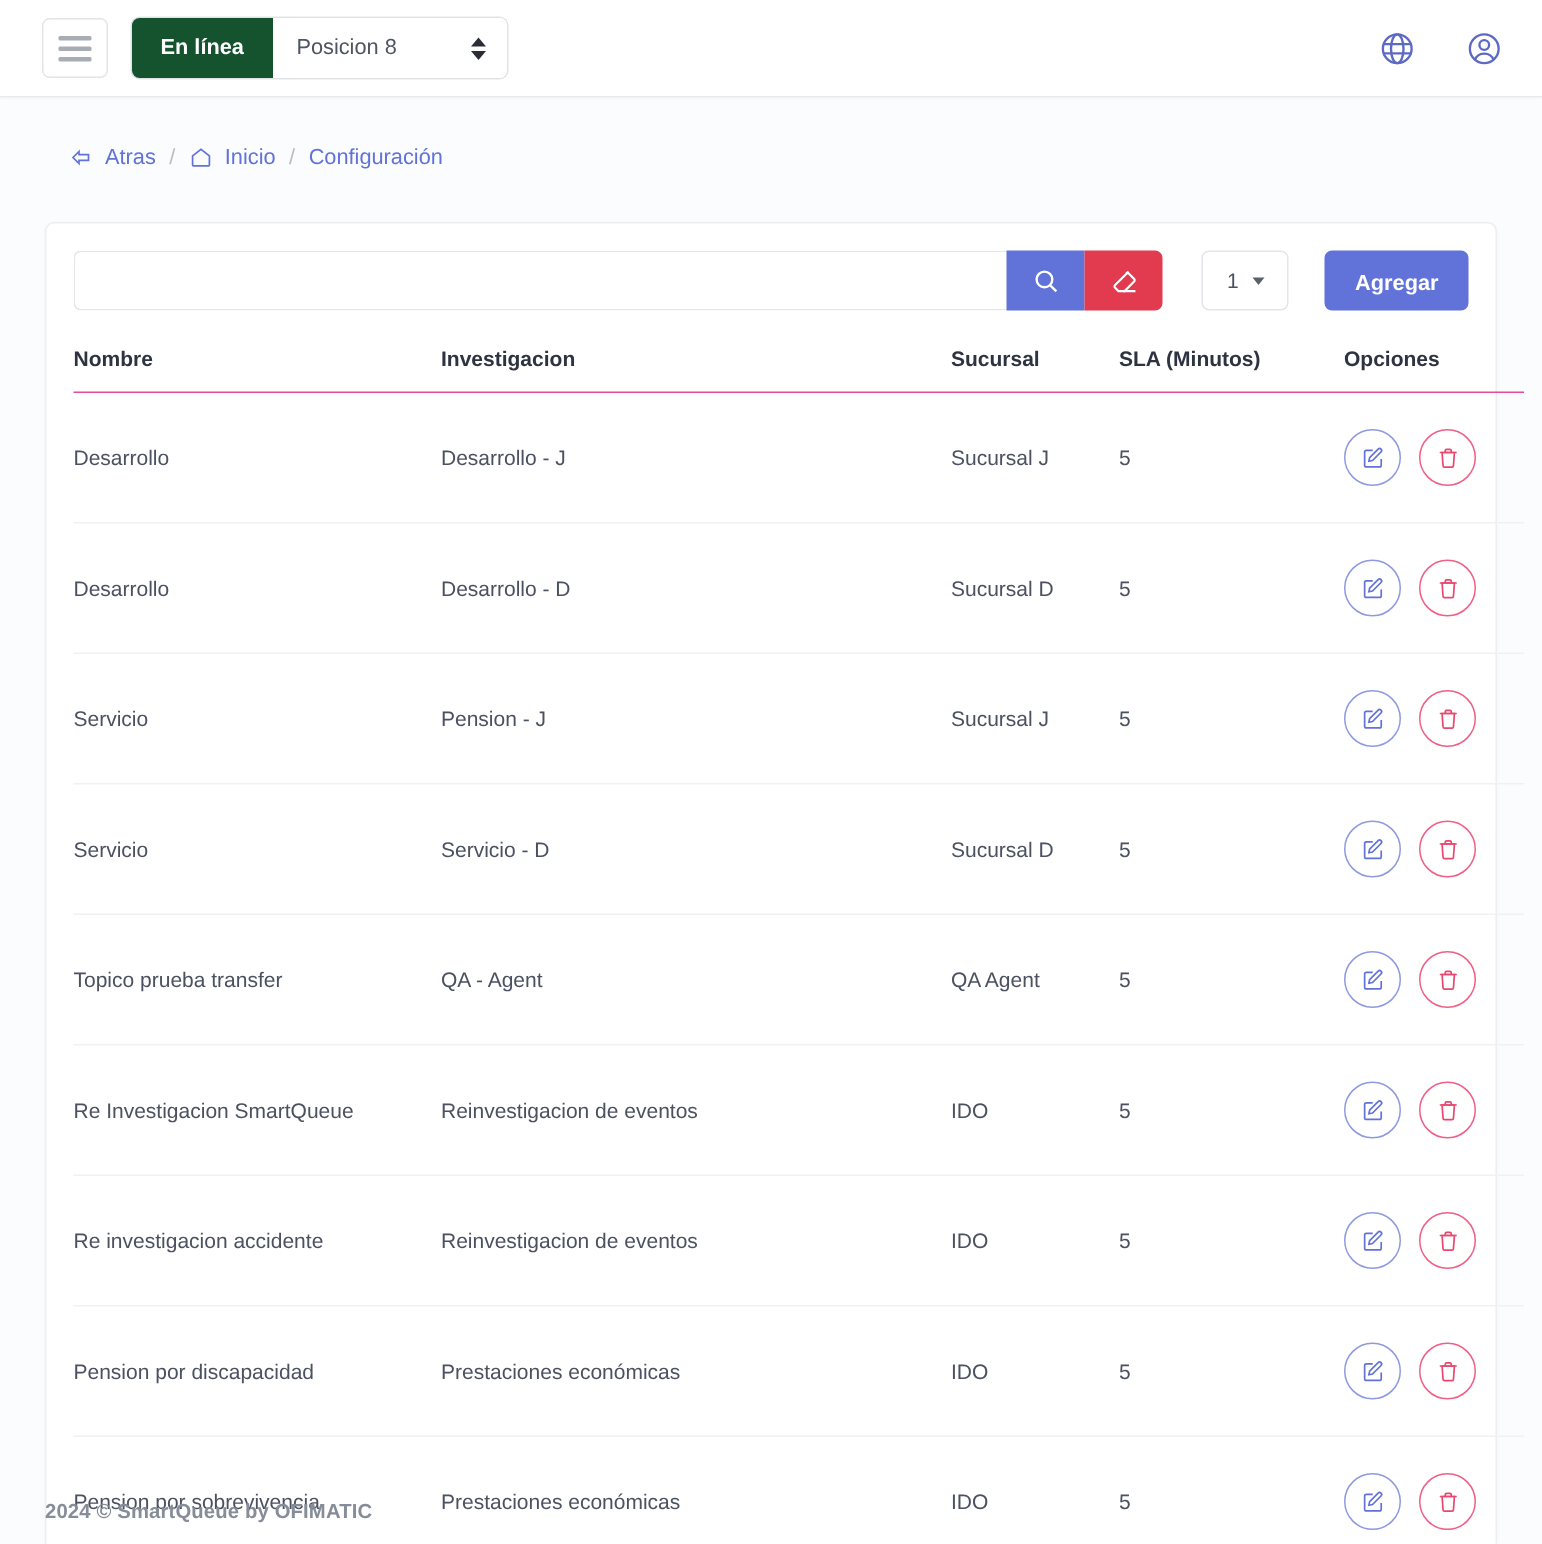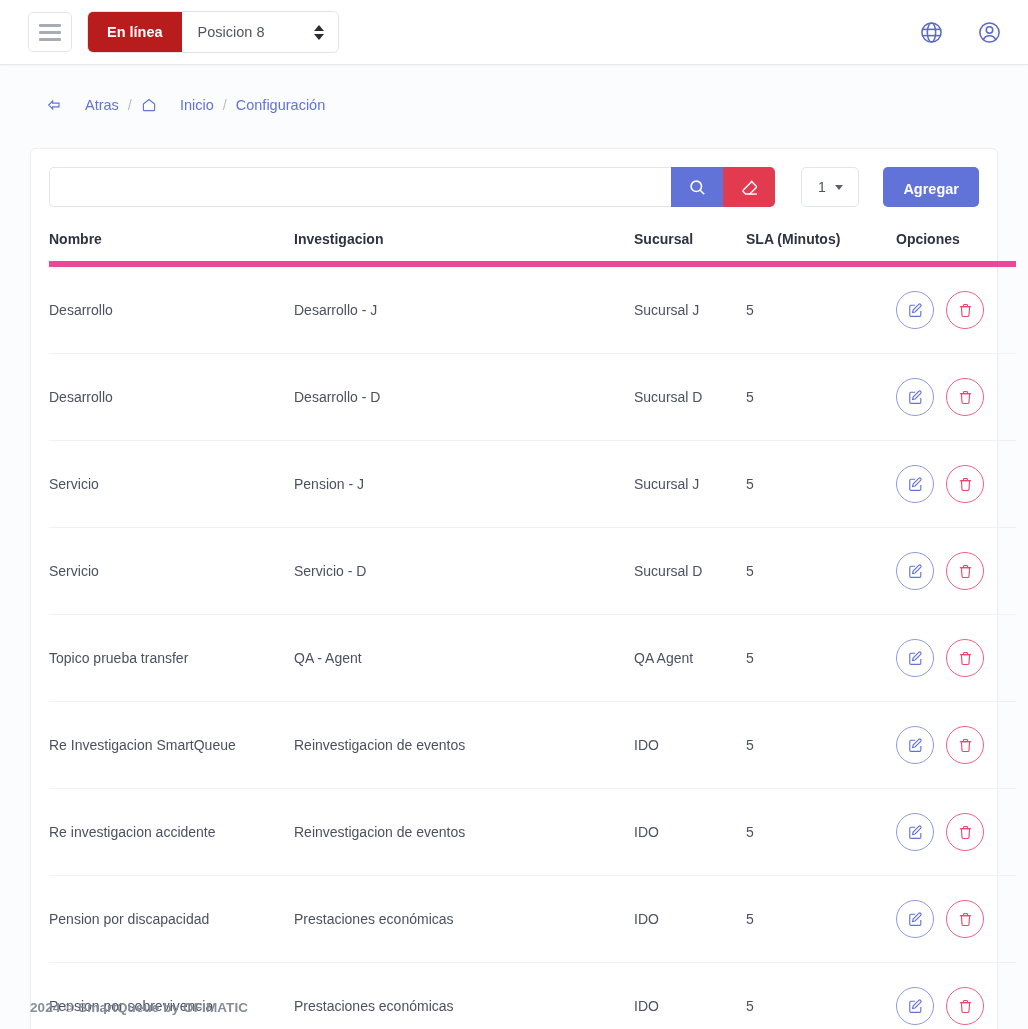--- a/index.html
+++ b/index.html
@@ -45,21 +45,21 @@
   .status-group {
     display: flex;
     align-items: stretch;
     margin-left: 16px;
     border-radius: 5px;
     overflow: hidden;
     box-shadow: 0 0 0 1px #e0e3e6;
     height: 40px;
   }
   .status-btn {
-    background: #b91c1c;
+    background: #14532d;
     color: #fff;
     font-size: 14.5px;
     font-weight: bold;
     border: none;
     padding: 0 19px;
     cursor: pointer;
     display: flex; align-items: center;
     line-height: 1;
   }
   .position-select {
@@ -106,21 +106,21 @@
   .breadcrumb {
     display: flex;
     align-items: center;
     padding: 32px 0 0 46px;
     font-size: 14.5px;
     gap: 7px;
   }
   .crumb {
     display: inline-flex;
     align-items: center;
-    gap: 23px;
+    gap: 8px;
     color: #6172d8;
     text-decoration: none;
     cursor: pointer;
   }
   .crumb.plain { color: #6172d8; cursor: default; }
   .crumb-sep { color: #b9bdc6; padding: 0 2px; }
   .crumb svg { display:block; }
 
   
   .card {
@@ -208,21 +208,21 @@
     width: 100%;
     border-collapse: collapse;
     table-layout: fixed;
   }
   table.data-table th {
     text-align: left;
     font-size: 14px;
     font-weight: bold;
     color: #2d3340;
     padding: 8px 0 14px 0;
-    border-bottom: 6px solid #ec4899;
+    border-bottom: 1px solid #ec4899;
   }
   table.data-table td {
     font-size: 14px;
     color: #4b5160;
     padding: 24px 0;
     border-bottom: 1px solid #f0f1f4;
     vertical-align: middle;
   }
   table.data-table tr:last-child td { border-bottom: none; }
   th.c-nombre, td.c-nombre { width: 245px; padding-left: 11px; }

